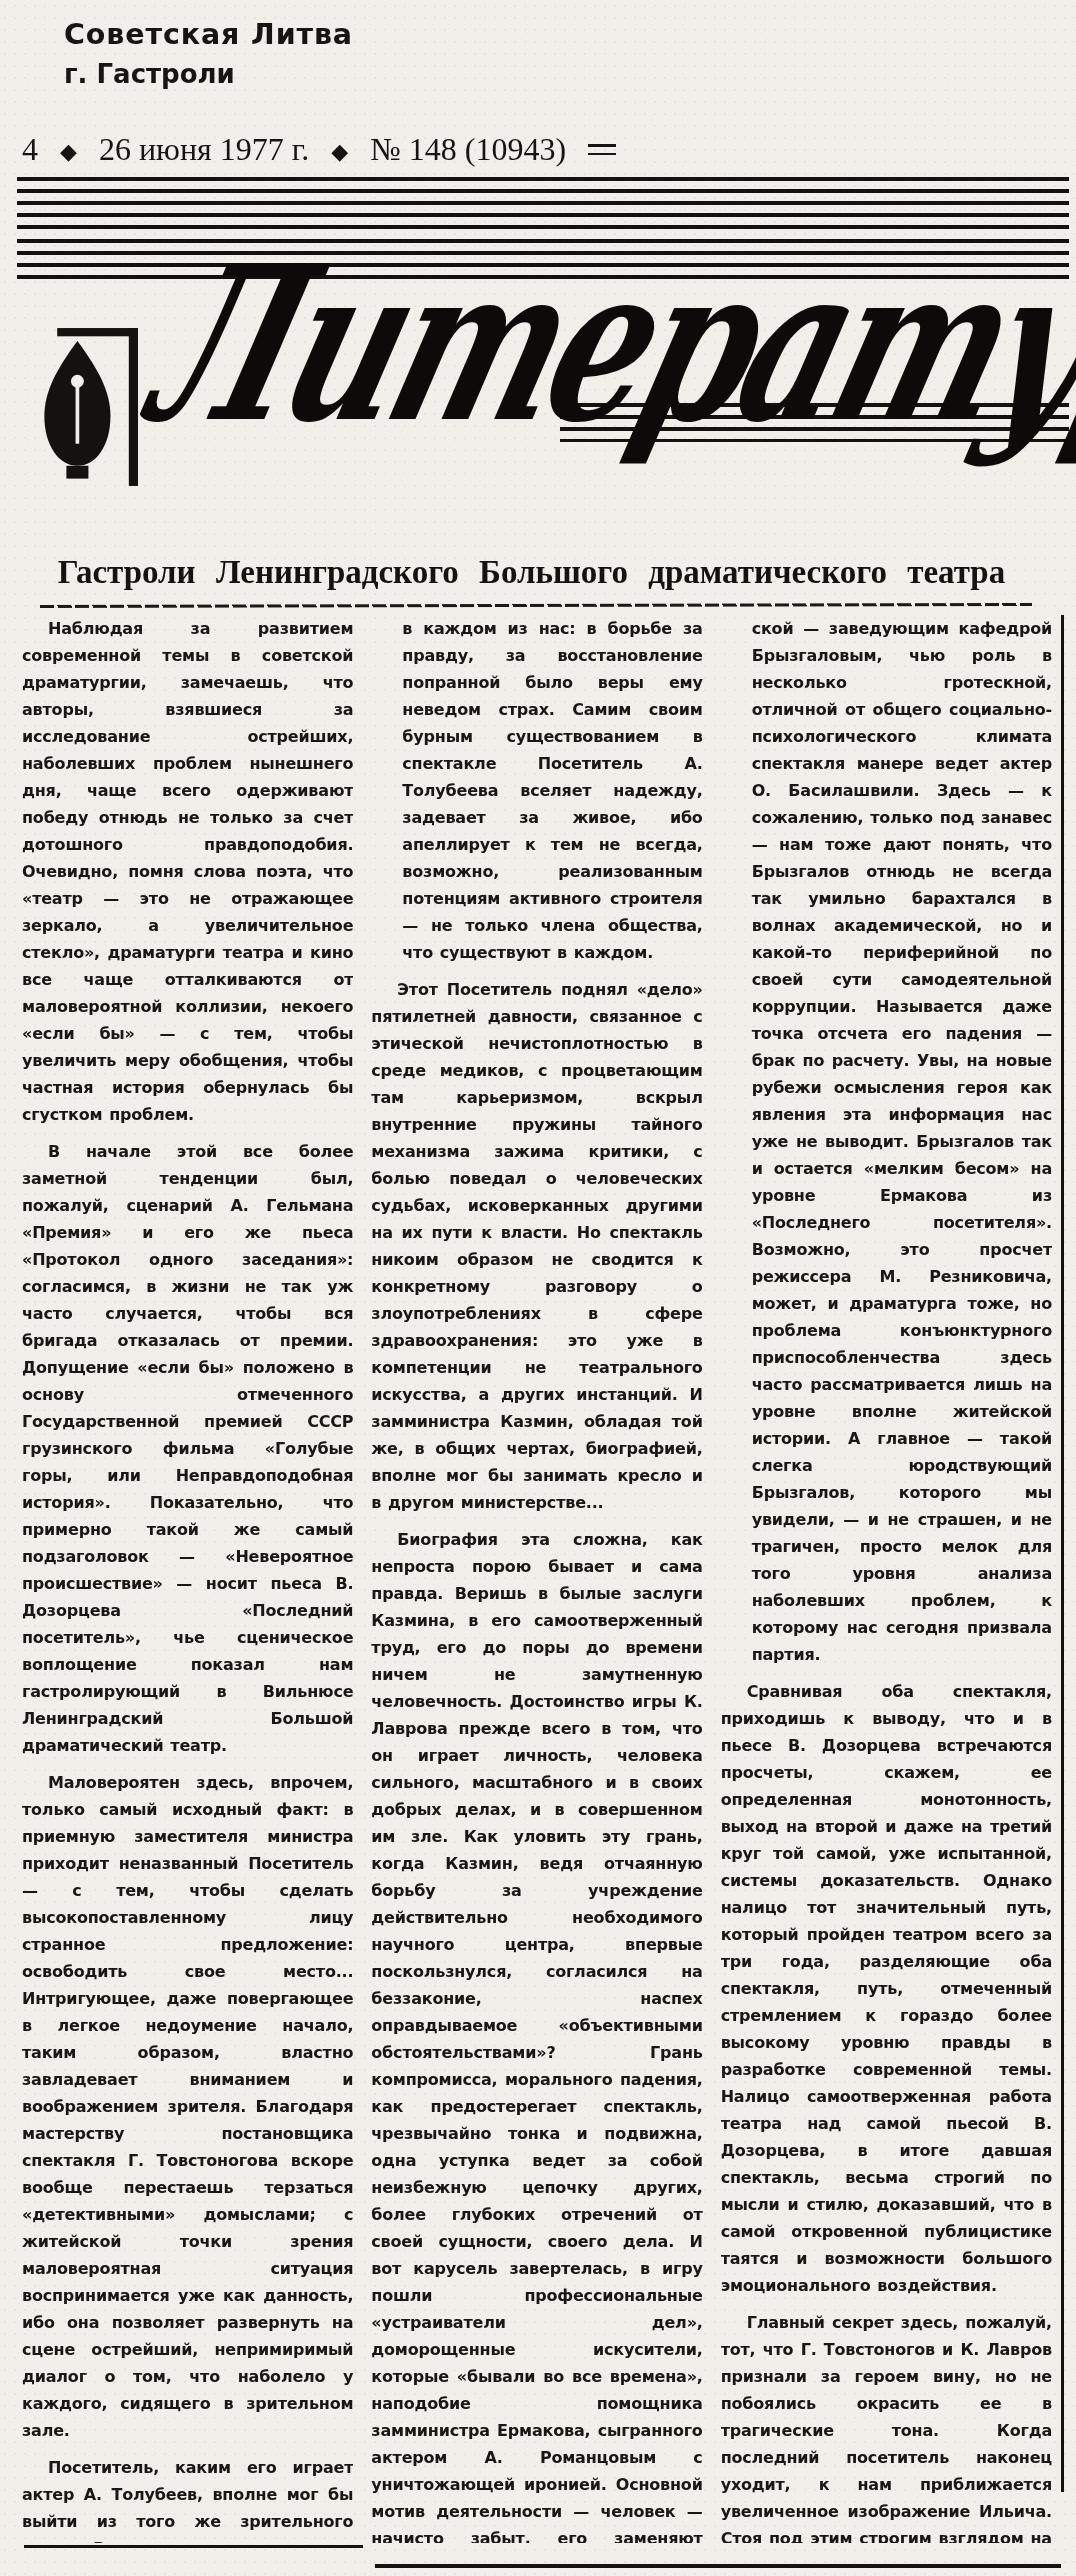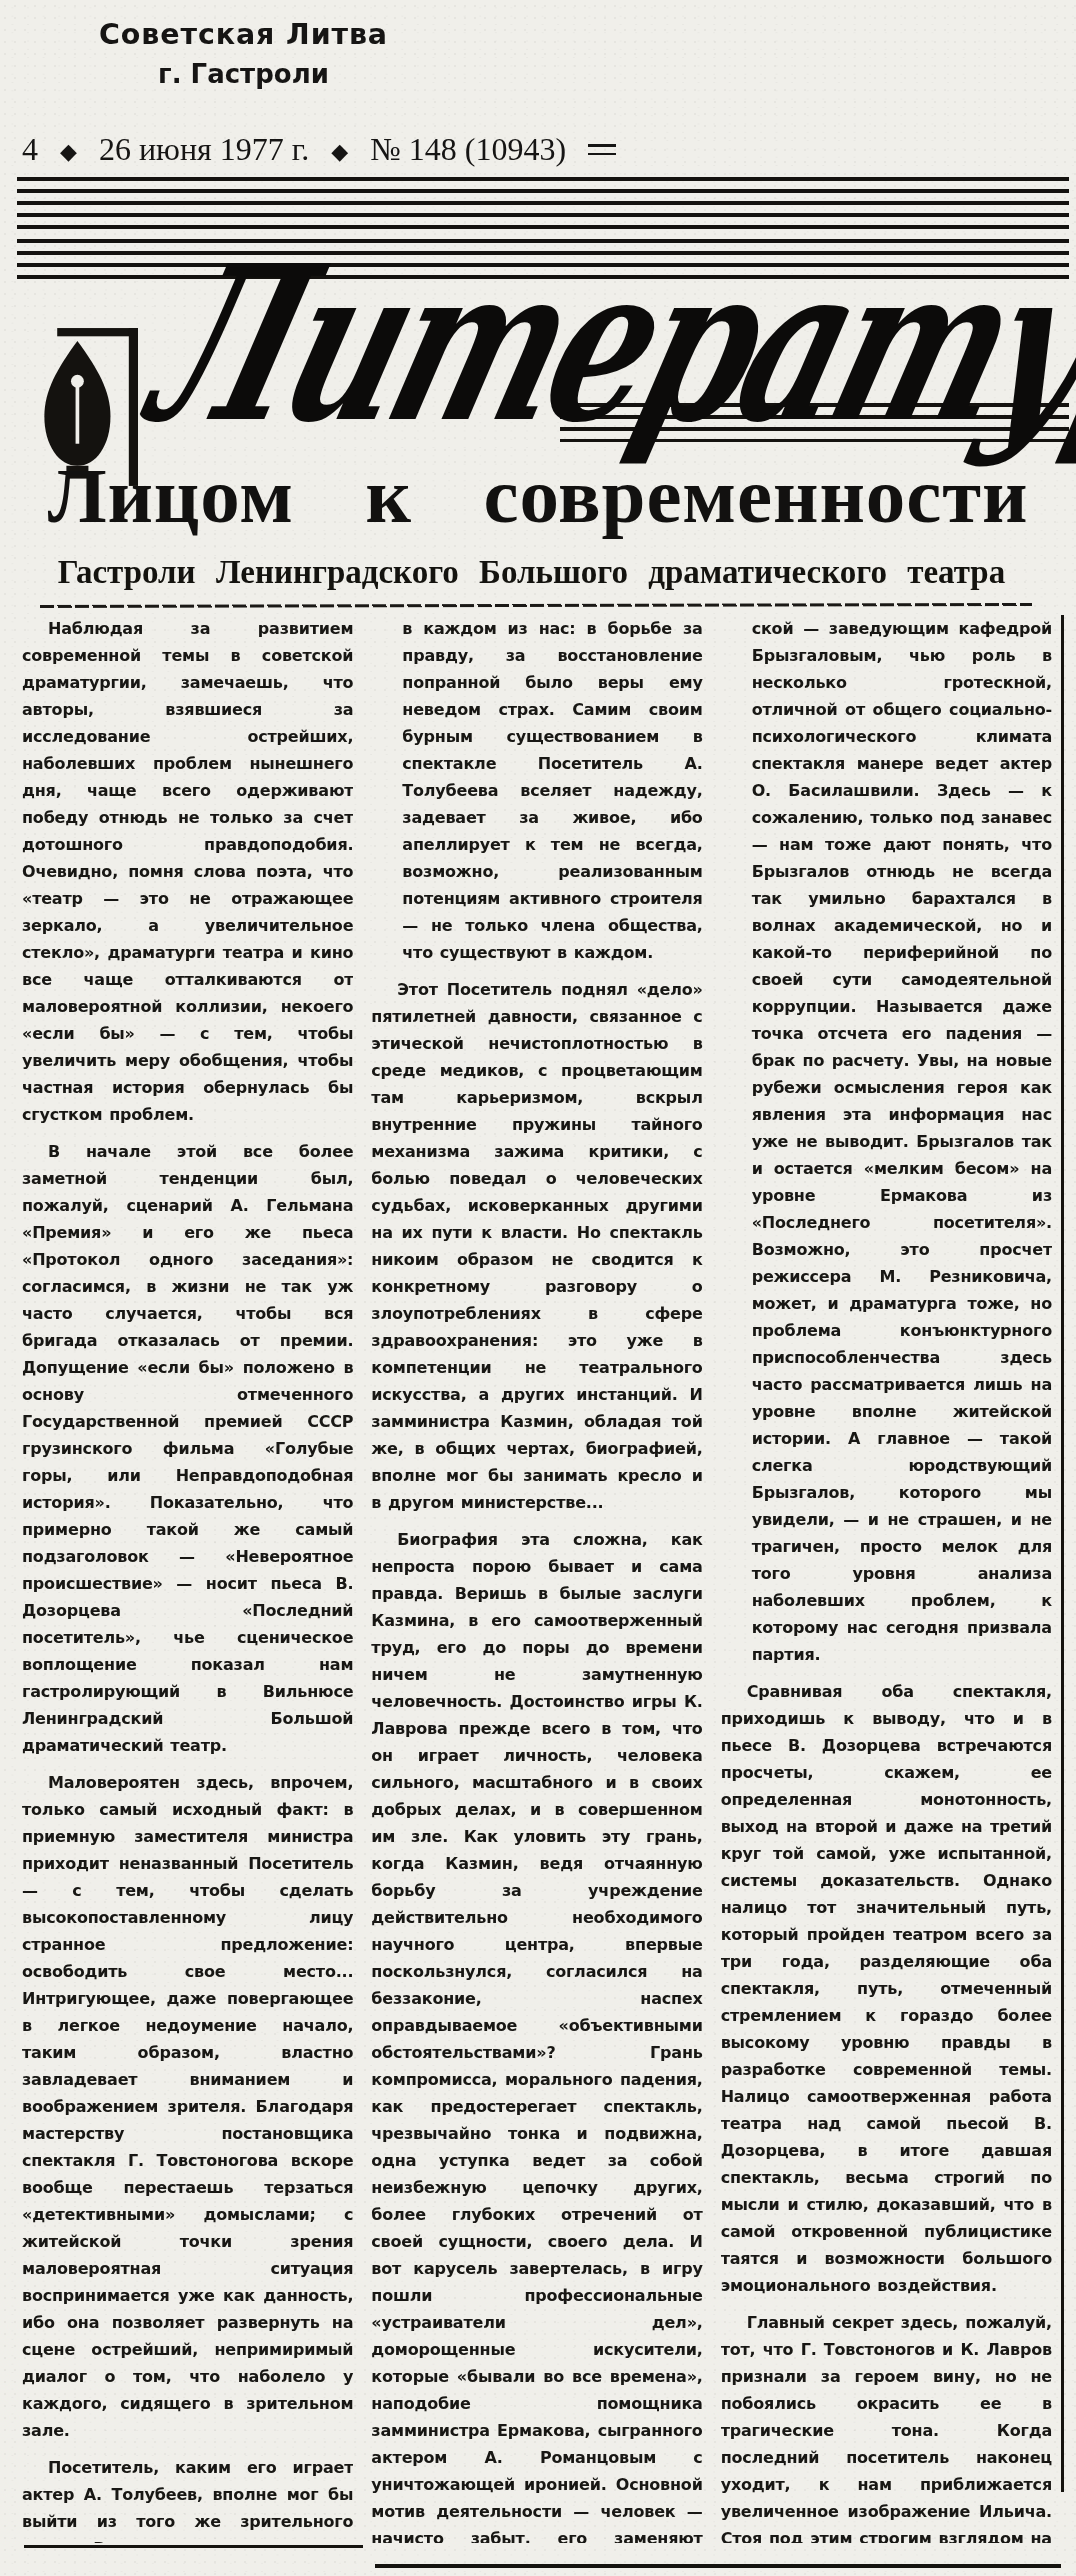--- a/index.html
+++ b/index.html
@@ -8,21 +8,21 @@
     background-color:#f0efea;
     background-image:
       radial-gradient(rgba(40,38,34,0.05) 0.9px, transparent 1.3px),
       radial-gradient(rgba(40,38,34,0.04) 0.9px, transparent 1.2px);
     background-size:10px 12px, 15.6px 8.3px;
     background-position:0 0, 4.6px 3.7px;
     color:#161514;
   }
   
   .pub-block{
-    position:absolute;top:18.4px;left:64px;width:359px;text-align:center;
+    position:absolute;top:18.4px;left:64px;width:359px;text-align:left;
     font-family:"DejaVu Sans",sans-serif;font-weight:bold;
   }
   .pub-name{font-size:28.5px;letter-spacing:0.9px;}
   .pub-city{font-size:26px;margin-top:7.4px;}
   .dateline{
     position:absolute;top:131px;left:22px;
     font-family:"Liberation Serif",serif;font-size:32px;
     display:flex;align-items:center;gap:22px;white-space:nowrap;
   }
   .diamond{font-size:22px;transform:translateY(1.8px);}
@@ -111,21 +111,20 @@
         <rect x="112" y="0" width="10" height="172" fill="#14120f"></rect>
         <path d="M56 14 C78 44 92 68 92 96 C92 128 76 150 56 150 C36 150 20 128 20 96 C20 68 34 44 56 14 Z" fill="#14120f"></path>
         <circle cx="56" cy="58" r="7" fill="#f0efea"></circle>
         <rect x="54" y="64" width="4" height="62" fill="#f0efea"></rect>
         <rect x="44" y="150" width="24" height="14" fill="#14120f"></rect>
       </svg>
     </div>
     <div class="script-title">Литература</div>
   </div>
 
-  <div class="headline">Лицом  к  современности</div>
   <div class="subhead">Гастроли  Ленинградского  Большого  драматического  театра</div>
   <div class="subhead-rule"></div>
 
   <div class="columns">
     <div class="col">
       <p>Наблюдая за развитием современной темы в советской драматургии, замечаешь, что авторы, взявшиеся за исследование острейших, наболевших проблем нынешнего дня, чаще всего одерживают победу отнюдь не только за счет дотошного правдоподобия. Очевидно, помня слова поэта, что «театр — это не отражающее зеркало, а увеличительное стекло», драматурги театра и кино все чаще отталкиваются от маловероятной коллизии, некоего «если бы» — с тем, чтобы увеличить меру обобщения, чтобы частная история обернулась бы сгустком проблем.</p>
       <p>В начале этой все более заметной тенденции был, пожалуй, сценарий А. Гельмана «Премия» и его же пьеса «Протокол одного заседания»: согласимся, в жизни не так уж часто случается, чтобы вся бригада отказалась от премии. Допущение «если бы» положено в основу отмеченного Государственной премией СССР грузинского фильма «Голубые горы, или Неправдоподобная история». Показательно, что примерно такой же самый подзаголовок — «Невероятное происшествие» — носит пьеса В. Дозорцева «Последний посетитель», чье сценическое воплощение показал нам гастролирующий в Вильнюсе Ленинградский Большой драматический театр.</p>
       <p>Маловероятен здесь, впрочем, только самый исходный факт: в приемную заместителя министра приходит неназванный Посетитель — с тем, чтобы сделать высокопоставленному лицу странное предложение: освободить свое место... Интригующее, даже повергающее в легкое недоумение начало, таким образом, властно завладевает вниманием и воображением зрителя. Благодаря мастерству постановщика спектакля Г. Товстоногова вскоре вообще перестаешь терзаться «детективными» домыслами; с житейской точки зрения маловероятная ситуация воспринимается уже как данность, ибо она позволяет развернуть на сцене острейший, непримиримый диалог о том, что наболело у каждого, сидящего в зрительном зале.</p>
       <p>Посетитель, каким его играет актер А. Толубеев, вполне мог бы выйти из того же зрительного зала. В нем нет решительно ничего от воплощенного «гласа совести» (хотя некоторые места в тексте — скажем, намеки на второе «я» замминистра, давали возможность и такой облегченной трактовки). Он достоверен, узнаваем в каждом своем жесте и интонации. И все-таки есть некое «но», позволяющее считать Посетителя не только одним из нас, но и как бы ожившей квинтэссенцией всего того лучшего, что есть</p>
     </div>

